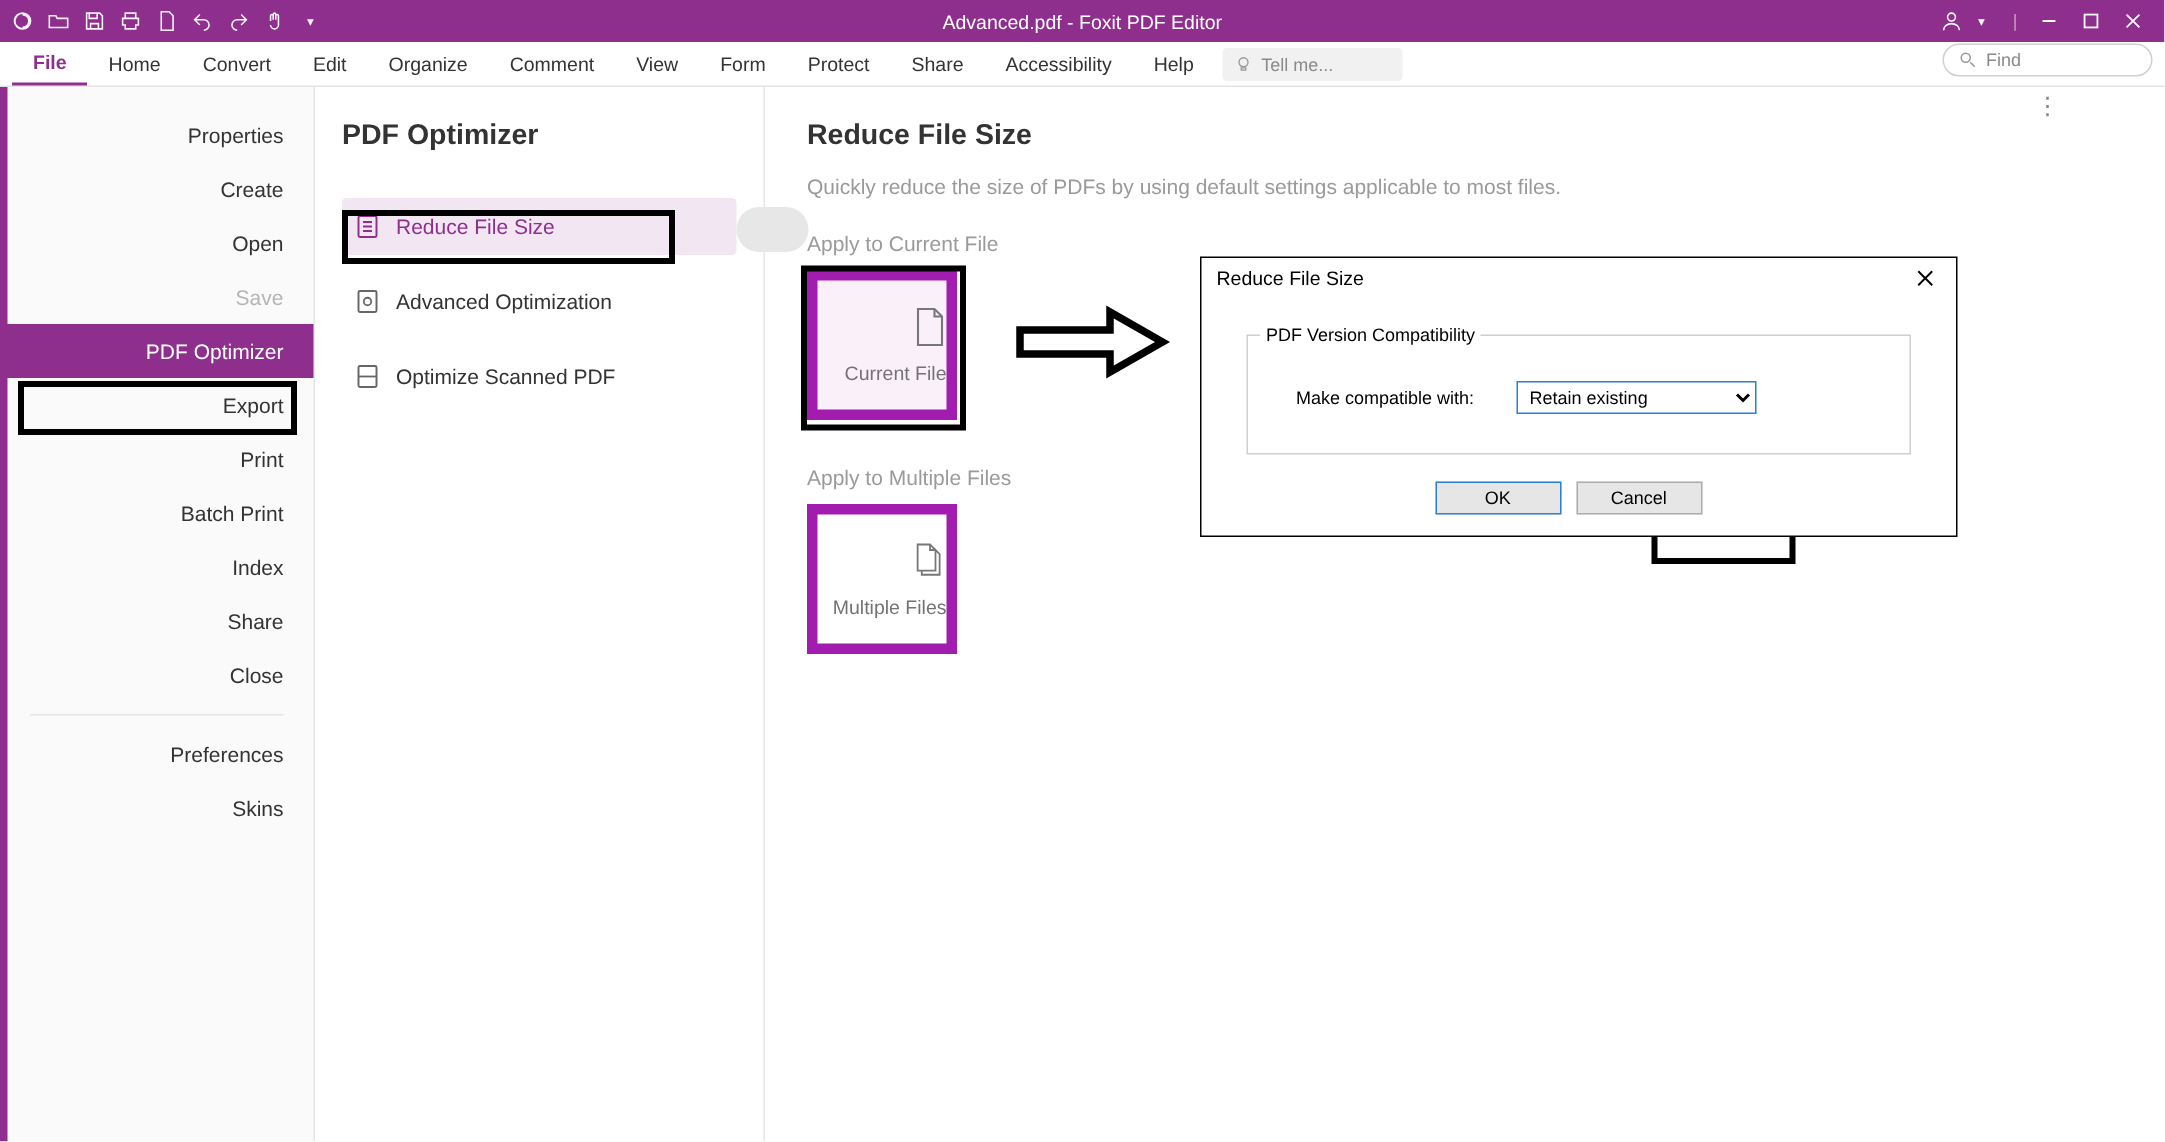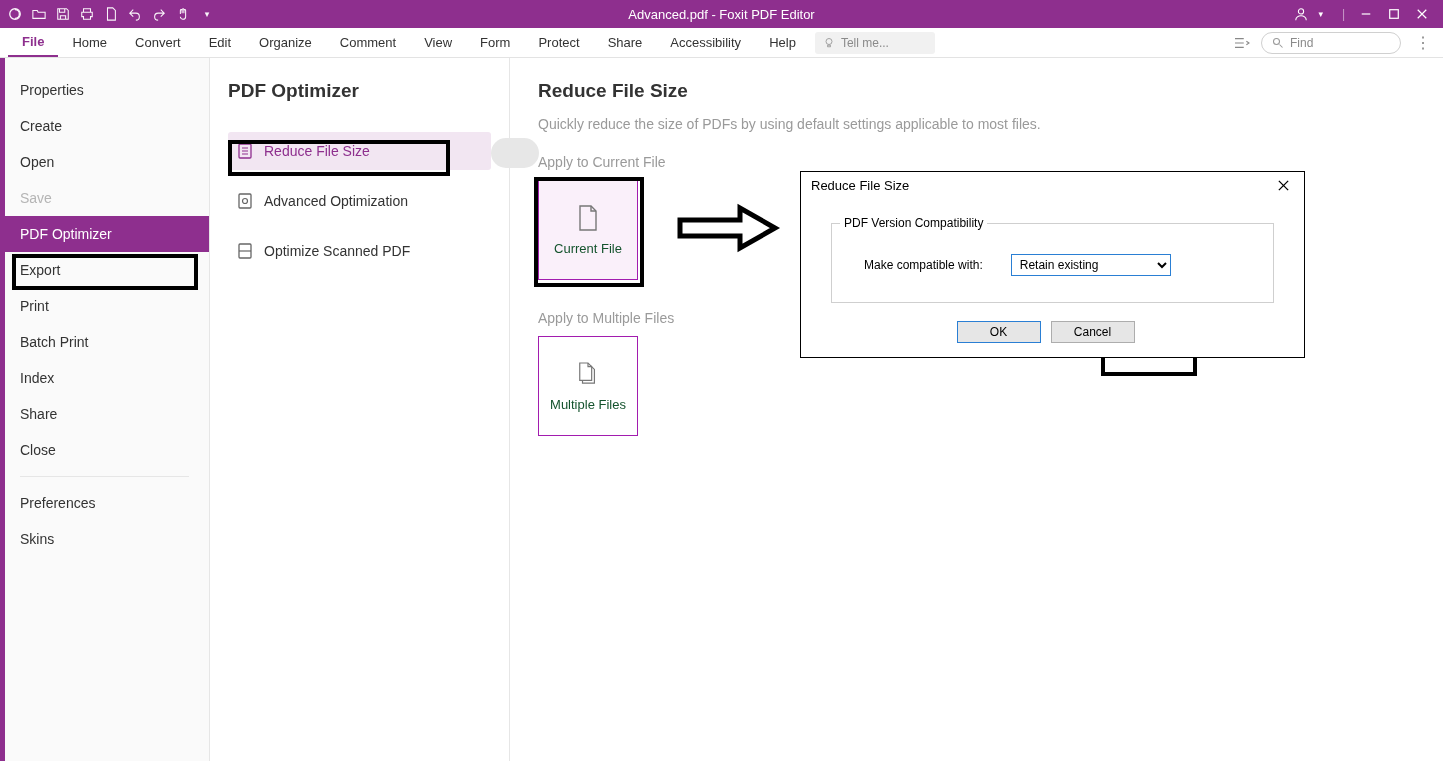--- a/index.html
+++ b/index.html
@@ -39,21 +39,21 @@
     display: flex; align-items: center;
     background: #f1f1f1;
     border-radius: 3px;
     height: 22px;
     padding: 0 8px;
     color: #8a8a8a;
     gap: 6px;
     width: 120px;
     font-size: 12px;
   }
-  .ribbon .right { margin-left: auto; display: flex; align-items: center; gap: 10px; }
+  .ribbon .right { margin-left: auto; display: flex; align-items: center; gap: 10px; flex-direction: column; }
   .ribbon .find {
     display: flex; align-items: center; gap: 6px;
     border: 1px solid #d0d0d0;
     border-radius: 11px;
     height: 22px;
     padding: 0 10px;
     width: 140px;
     font-size: 12px;
     color: #8a8a8a;
   }
@@ -68,20 +68,21 @@
     width: 210px;
     background: #fafafa;
     border-right: 1px solid #e6e6e6;
     padding-top: 14px;
   }
   .left-col .item {
     padding: 10px 20px;
     font-size: 14px;
     color: #333;
     cursor: pointer;
+    text-align: right;
   }
   .left-col .item.disabled { color: #b5b5b5; }
   .left-col .sep { height: 1px; background: #e6e6e6; margin: 8px 20px; }
 
   .left-col .item.selected {
     background: #8E2F8E;
     color: #fff;
   }
 
   .mid-col {
@@ -104,25 +105,25 @@
   .opt.selected-opt { color: #8E2F8E; background: #f2e6f2; }
   .opt.selected-opt::after { content: ""; }
 
   .right-col { flex: 1; padding: 22px 28px; position: relative; }
   .right-col h2 { font-size: 19px; font-weight: 600; color: #333; margin-bottom: 14px; }
   .right-col .desc { font-size: 14px; color: #9a9a9a; margin-bottom: 22px; }
   .right-col .sec-label { font-size: 14px; color: #9a9a9a; margin-bottom: 10px; }
 
   .tile {
     width: 100px; height: 100px;
-    border: 1px solid #a21caf;
-    display: flex; flex-direction: column; align-items: center; justify-content: center;
+    border: 7px solid #a21caf;
+    display: flex; flex-direction: column; align-items: flex-end; justify-content: center;
     gap: 10px;
     font-size: 13px;
-    color: #14532d;
+    color: #737373;
     cursor: pointer;
     background: #fff;
   }
   .tile.current { background: #faf0fa; }
   .tile .ticon { width: 22px; height: 26px; }
 
   
   .anno {
     position: absolute;
     border: 4px solid #000;

